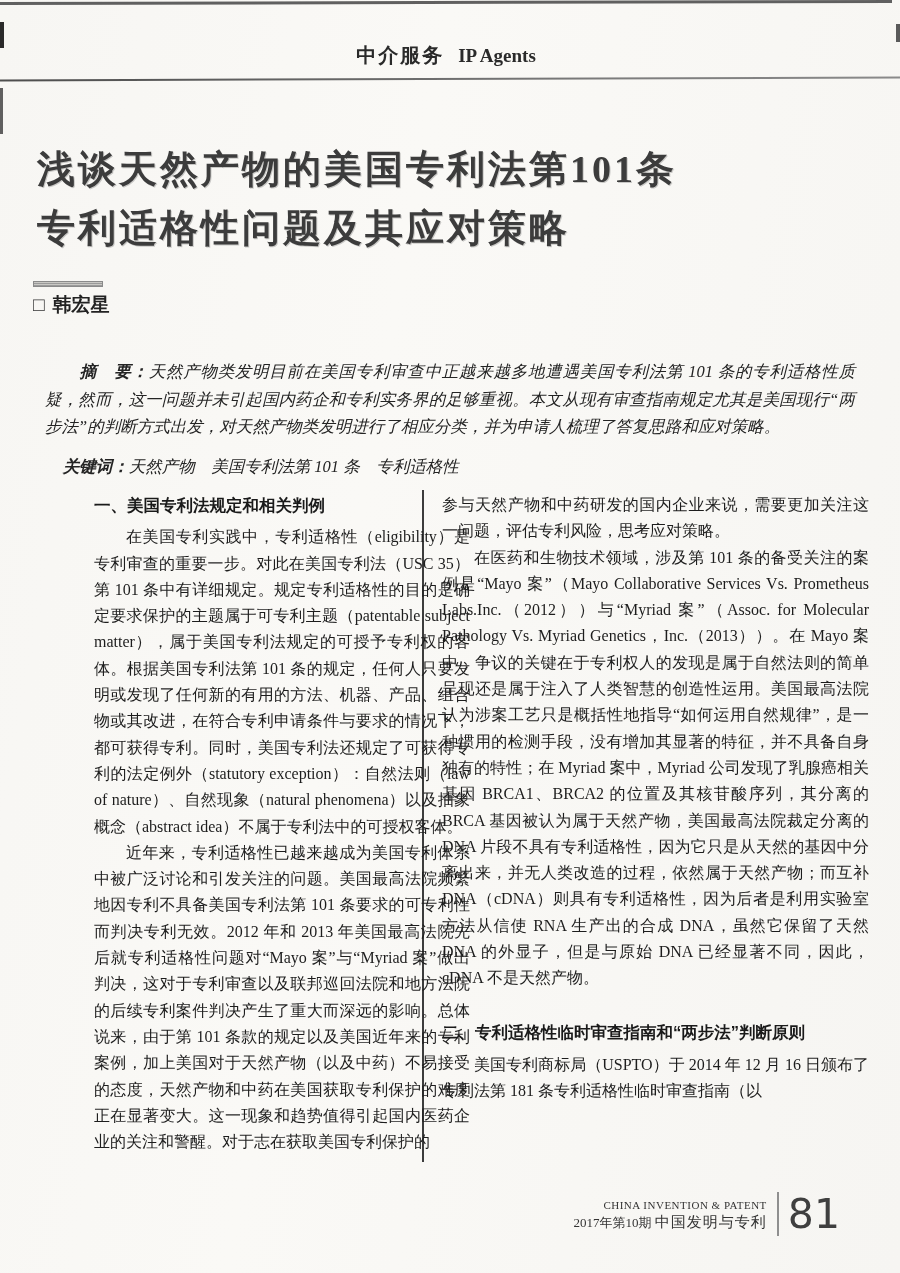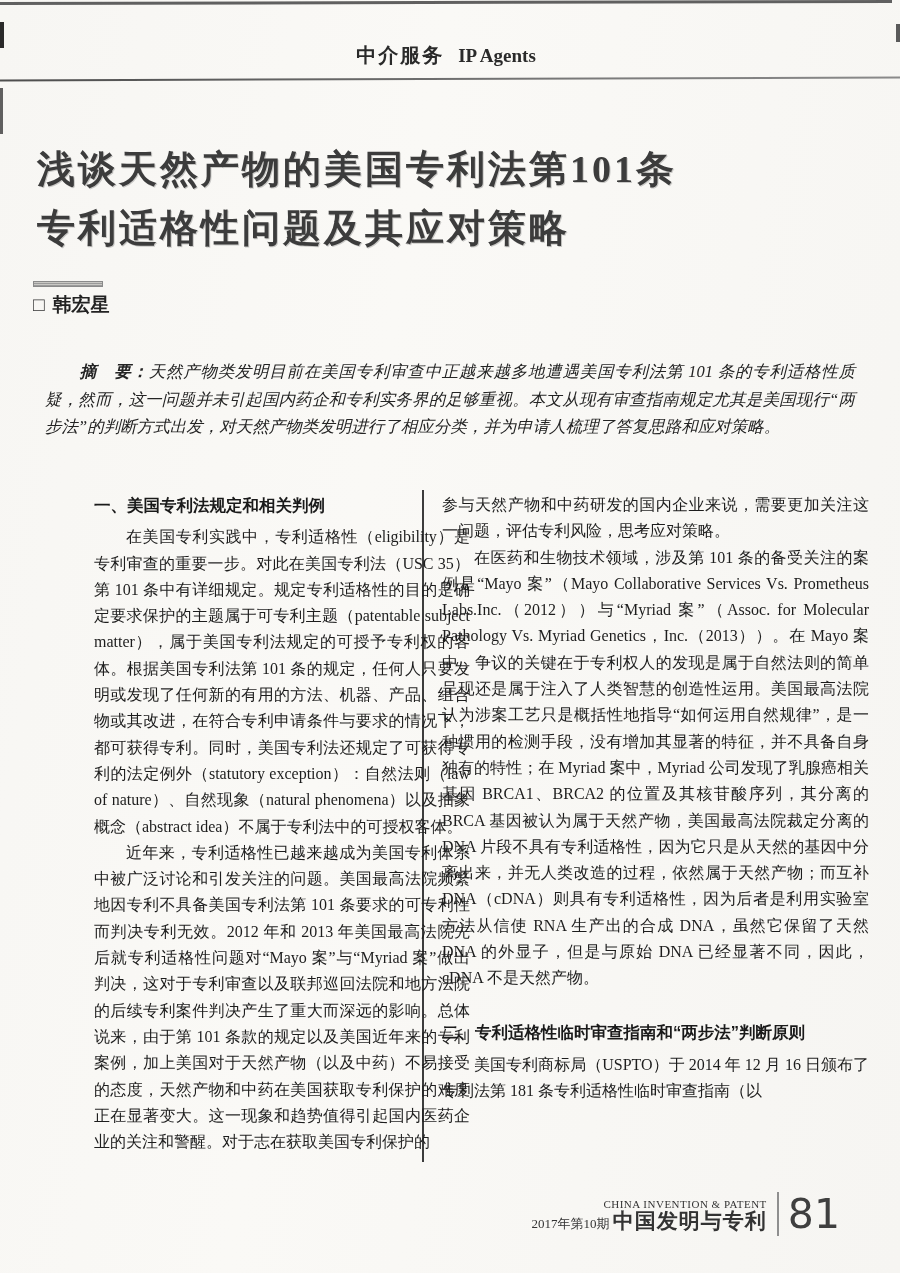--- a/index.html
+++ b/index.html
@@ -48,21 +48,21 @@
   .col p.cont{text-indent:0;}
   .col h3{font-family:"Liberation Sans","DejaVu Sans",sans-serif;
     font-size:16.5px;font-weight:700;color:#1a1a1a;margin:0 0 6px 0;line-height:26.3px;text-indent:0;text-align:left;}
   .col h3.second{margin-top:27px;margin-bottom:7px;}
   .col-divider{position:absolute;top:490px;left:422px;width:2px;height:672px;background:#3c3c3c;}
   
   .footer{position:absolute;top:1192px;right:60px;display:flex;align-items:center;}
   .footer .lines{text-align:right;line-height:17px;color:#333;}
   .footer .en{font-size:11px;letter-spacing:.5px;font-weight:400;font-family:"Liberation Serif","DejaVu Serif",serif;}
   .footer .cnline{font-size:13px;}
-  .footer .cnline .journal-cn{font-size:21px;letter-spacing:1px;font-weight:bold;}
+  .footer .cnline .journal-cn{font-size:15px;letter-spacing:1px;}
   .footer .vbar{width:2px;height:44px;background:#8f8f8f;margin:0 9px 0 10px;}
   .footer .pagenum{font-family:"DejaVu Sans","Liberation Sans",sans-serif;font-weight:400;font-size:41px;color:#3f3f3f;line-height:44px;}
 </style>
 </head>
 <body>
 
 <div class="page">
 
   <div class="scan-topline"></div>
   <div class="scan-mark-a"></div>
@@ -79,20 +79,21 @@
     <div>专利适格性问题及其应对策略</div>
   </div>
 
   <div class="author-bar"></div>
   <div class="author">
     <span class="marker">□</span><span>韩宏星</span>
   </div>
 
   <div class="abstract">
     <p class="lead"><span class="label">摘　要：</span><span>天然产物类发明目前在美国专利审查中正越来越多地遭遇美国专利法第 101 条的专利适格性质疑，然而，这一问题并未引起国内药企和专利实务界的足够重视。本文从现有审查指南规定尤其是美国现行“两步法”的判断方式出发，对天然产物类发明进行了相应分类，并为申请人梳理了答复思路和应对策略。</span></p>
+    <p class="keywords"><span class="kw-label">关键词：</span><span>天然产物　美国专利法第 101 条　专利适格性</span></p>
   </div>
 
   <div class="col-divider"></div>
 
   <div class="col col-left">
     <h3>一、美国专利法规定和相关判例</h3>
     <p>在美国专利实践中，专利适格性（eligibility）是专利审查的重要一步。对此在美国专利法（USC 35）第 101 条中有详细规定。规定专利适格性的目的是确定要求保护的主题属于可专利主题（patentable subject matter），属于美国专利法规定的可授予专利权的客体。根据美国专利法第 101 条的规定，任何人只要发明或发现了任何新的有用的方法、机器、产品、组合物或其改进，在符合专利申请条件与要求的情况下，都可获得专利。同时，美国专利法还规定了可获得专利的法定例外（statutory exception）：自然法则（law of nature）、自然现象（natural phenomena）以及抽象概念（abstract idea）不属于专利法中的可授权客体。</p>
     <p>近年来，专利适格性已越来越成为美国专利体系中被广泛讨论和引发关注的问题。美国最高法院频繁地因专利不具备美国专利法第 101 条要求的可专利性而判决专利无效。2012 年和 2013 年美国最高法院先后就专利适格性问题对“Mayo 案”与“Myriad 案”做出判决，这对于专利审查以及联邦巡回法院和地方法院的后续专利案件判决产生了重大而深远的影响。总体说来，由于第 101 条款的规定以及美国近年来的专利案例，加上美国对于天然产物（以及中药）不易接受的态度，天然产物和中药在美国获取专利保护的难度正在显著变大。这一现象和趋势值得引起国内医药企业的关注和警醒。对于志在获取美国专利保护的</p>
   </div>
 

